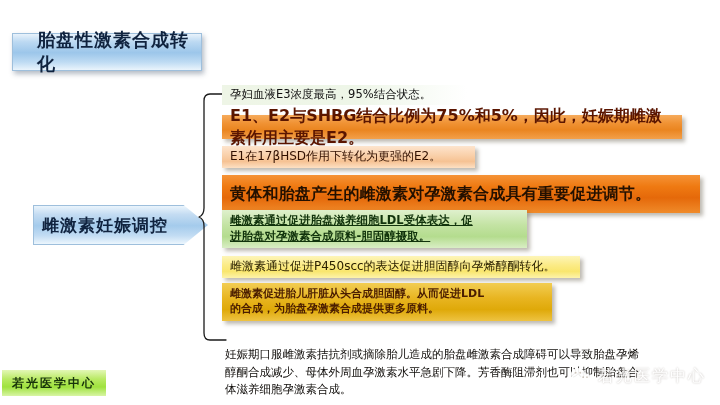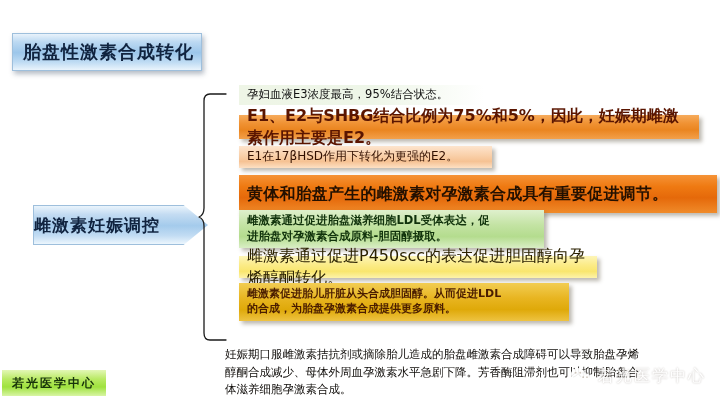--- a/index.html
+++ b/index.html
@@ -34,34 +34,34 @@
     font-weight: 700;
     letter-spacing: 1px;
     font-family: "DejaVu Sans", "Liberation Sans", sans-serif;
   }
 
   .chip-a {
     left: 12px;
     top: 33px;
     width: 190px;
     height: 38px;
-    padding-left: 10px;
+    padding-left: 24px;
     font-size: 18px;
     background: linear-gradient(to bottom,
                 #e8f2fb 0%, #bcd9f2 22%, #9cc6ea 52%, #bedbf3 78%, #eaf4fc 100%);
     border: 1px solid #9ebfdc;
     box-shadow: 2px 3px 5px rgba(40,60,90,0.35);
   }
 
   .chip-b {
     left: 33px;
     top: 205px;
     width: 175px;
     height: 40px;
-    padding-left: 0;
+    padding-left: 8px;
     font-size: 17px;
     background: linear-gradient(to bottom,
                 #eaf4fc 0%, #c4dcf2 22%, #a4cbec 52%, #c2dcf3 78%, #ecf6fd 100%);
     border: 1px solid #9ebfdc;
     box-shadow: 2px 3px 5px rgba(40,60,90,0.35);
     clip-path: polygon(0 0, 86% 0, 100% 50%, 86% 100%, 0 100%);
     border-right: none;
   }
 
   
@@ -70,21 +70,21 @@
     left: 198px;
     top: 92px;
     width: 30px;
     height: 250px;
     pointer-events: none;
   }
 
   
   .row {
     position: absolute;
-    left: 239px;
+    left: 222px;
     box-sizing: border-box;
     display: flex;
     align-items: center;
     padding: 2px 8px 3px 8px;
     font-family: "DejaVu Sans", "Liberation Sans", sans-serif;
     line-height: 1.35;
     white-space: pre-line;
   }
 
   .shadowed { box-shadow: 3px 3px 4px rgba(90,80,60,0.40); }
@@ -138,28 +138,29 @@
   
   .r5 {
     top: 210px;
     width: 305px;
     height: 38px;
     font-size: 11.5px;
     font-weight: 700;
     color: #11330c;
     background: linear-gradient(to bottom,
                 #dff0cd 0%, #c3e3a3 40%, #b4dc8e 70%, #d9eec5 100%);
+    text-decoration: underline;
   }
 
   
   .r6 {
     top: 256px;
     width: 358px;
     height: 22px;
-    font-size: 16px;
+    font-size: 12px;
     color: #2b2100;
     background: linear-gradient(to bottom,
                 #fdf5b8 0%, #fbeb86 42%, #f9e66e 70%, #fdf3ab 100%);
   }
 
   
   .r7 {
     top: 283px;
     width: 330px;
     height: 38px;

